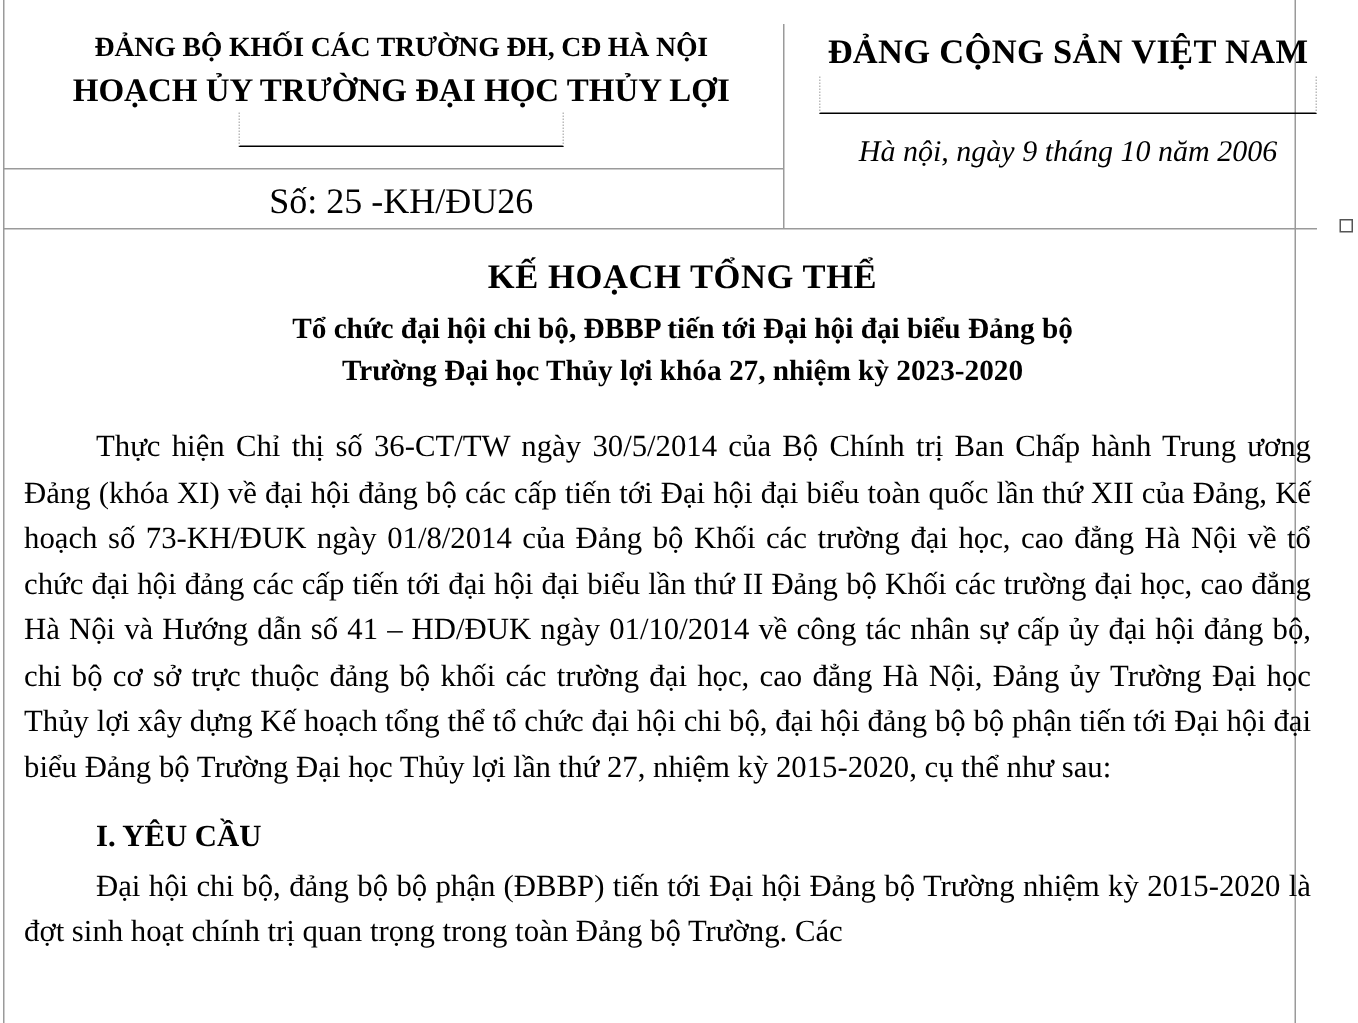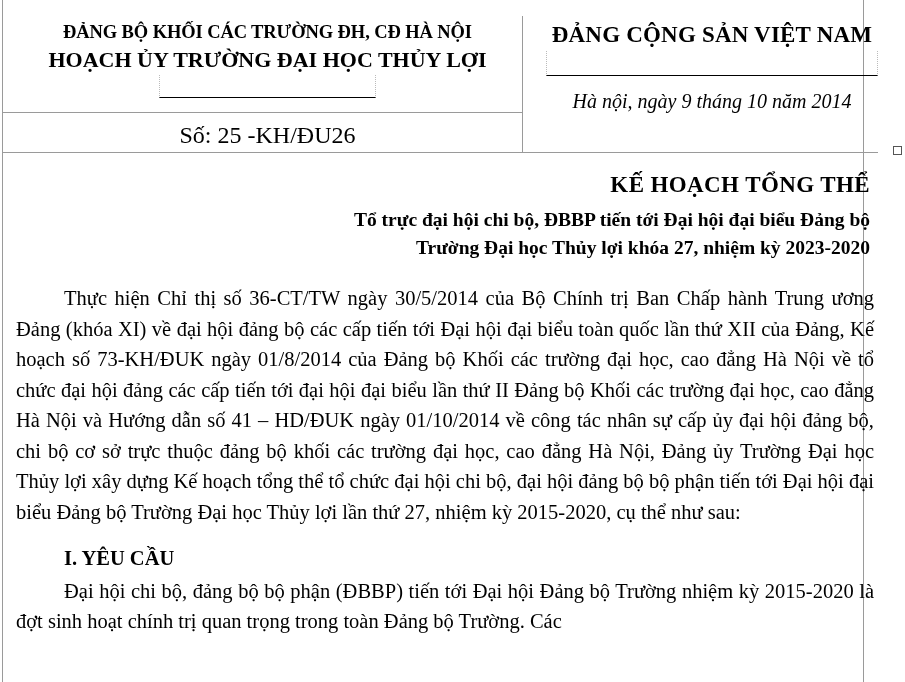--- a/index.html
+++ b/index.html
@@ -114,21 +114,21 @@
     margin-top: 14px;
     white-space: nowrap;
   }
 
   
   .title-block {
     position: absolute;
     left: 40px;
     top: 172px;
     width: 830px;
-    text-align: right;
+    text-align: center;
   }
   .title-main {
     font-size: 23px;
     font-weight: bold;
     letter-spacing: 0.4px;
   }
   .title-sub {
     font-size: 19.5px;
     font-weight: bold;
     margin-top: 8px;
@@ -176,28 +176,28 @@
     <div class="header-left">
       <div class="org-line1">ĐẢNG BỘ KHỐI CÁC TRƯỜNG ĐH, CĐ HÀ NỘI</div>
       <div class="org-line2">HOẠCH ỦY TRƯỜNG ĐẠI HỌC THỦY LỢI</div>
       <div class="underline-box"></div>
       <div class="doc-number">Số: 25 -KH/ĐU26</div>
     </div>
 
     <div class="header-right">
       <div class="nation">ĐẢNG CỘNG SẢN VIỆT NAM</div>
       <div class="nation-underline"></div>
-      <div class="place-date">Hà nội, ngày 9 tháng 10 năm 2014</div>
+      <div class="place-date">Hà nội, ngày 9 tháng 10 năm 2006</div>
     </div>
 
   </div>
 
   <div class="title-block">
     <div class="title-main">KẾ HOẠCH TỔNG THỂ</div>
-    <div class="title-sub">Tổ trực đại hội chi bộ, ĐBBP tiến tới Đại hội đại biểu Đảng bộ</div>
+    <div class="title-sub">Tổ chức đại hội chi bộ, ĐBBP tiến tới Đại hội đại biểu Đảng bộ</div>
     <div class="title-sub" style="margin-top:0;">Trường Đại học Thủy lợi khóa 27, nhiệm kỳ 2023-2020</div>
   </div>
 
   <div class="body-text">
     <p>Thực hiện Chỉ thị số 36-CT/TW ngày 30/5/2014 của Bộ Chính trị Ban Chấp hành Trung ương Đảng (khóa XI) về đại hội đảng bộ các cấp tiến tới Đại hội đại biểu toàn quốc lần thứ XII của Đảng, Kế hoạch số 73-KH/ĐUK ngày 01/8/2014 của Đảng bộ Khối các trường đại học, cao đẳng Hà Nội về tổ chức đại hội đảng các cấp tiến tới đại hội đại biểu lần thứ II Đảng bộ Khối các trường đại học, cao đẳng Hà Nội và Hướng dẫn số 41 – HD/ĐUK ngày 01/10/2014 về công tác nhân sự cấp ủy đại hội đảng bộ, chi bộ cơ sở trực thuộc đảng bộ khối các trường đại học, cao đẳng Hà Nội, Đảng ủy Trường Đại học Thủy lợi xây dựng Kế hoạch tổng thể tổ chức đại hội chi bộ, đại hội đảng bộ bộ phận tiến tới Đại hội đại biểu Đảng bộ Trường Đại học Thủy lợi lần thứ 27, nhiệm kỳ 2015-2020, cụ thể như sau:</p>
     <p class="section-heading">I. YÊU CẦU</p>
     <p class="after-heading">Đại hội chi bộ, đảng bộ bộ phận (ĐBBP) tiến tới Đại hội Đảng bộ Trường nhiệm kỳ 2015-2020 là đợt sinh hoạt chính trị quan trọng trong toàn Đảng bộ Trường. Các</p>
   </div>
 
 </div>

